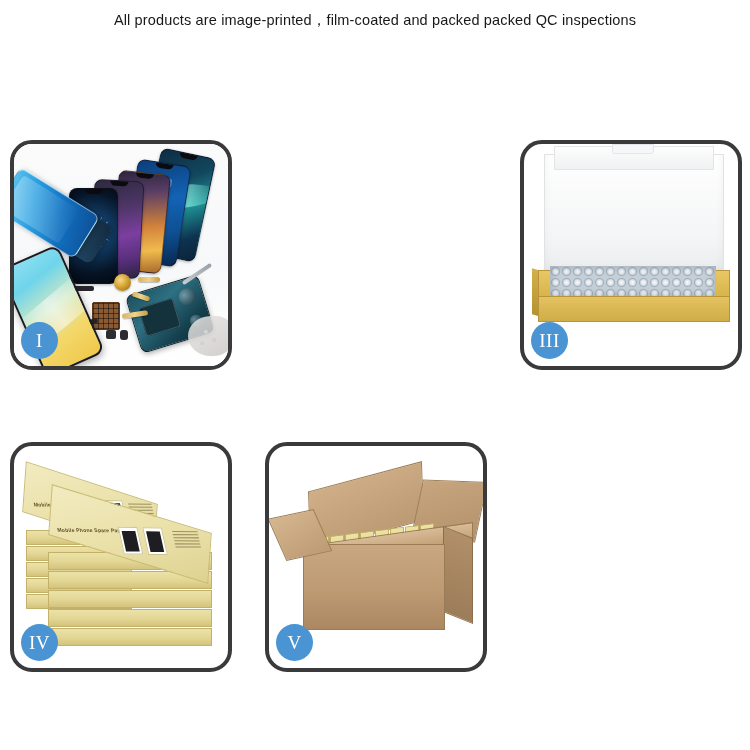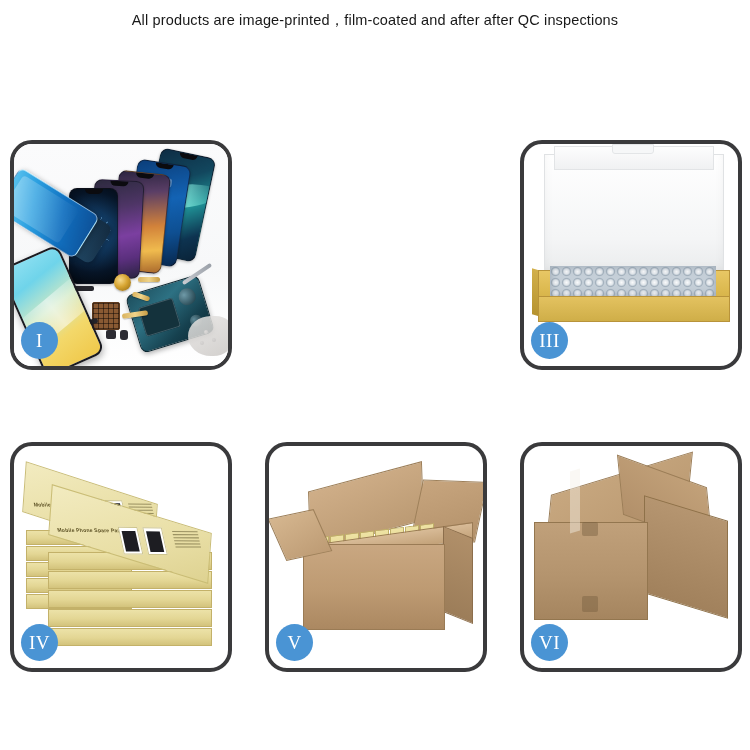--- a/index.html
+++ b/index.html
@@ -444,21 +444,21 @@
     position:absolute;background:rgba(245,240,230,.45);
   }
   .c6-seam{
     position:absolute;background:rgba(120,95,65,.45);
   }
 </style>
 </head>
 <body>
 
 <div class="header">
-  <p class="subtitle">All products are image-printed，film-coated and after after QC inspections</p>
+  <p class="subtitle">All products are image-printed，film-coated and packed packed QC inspections</p>
 </div>
 
 <div class="grid">
 
   <div class="panel r0 c0">
     <div class="stage">
       <div class="p1-bg"></div>
 
       <div class="phone ph-teal">
           <span class="ph-notch"></span>
@@ -589,26 +589,14 @@
           <b style="left:105px;"></b>
       </div>
       <div class="c5-rim"></div>
       <div class="c5-side"></div>
       <div class="c5-body"></div>
       <div class="c5-flap-left"></div>
     </div>
     <div class="badge">V</div>
   </div>
 
-  <div class="panel r1 c2">
-    <div class="stage">
-      <div class="c6-top"></div>
-      <div class="c6-top2"></div>
-      <div class="c6-rightface"></div>
-      <div class="c6-front"></div>
-      <div class="c6-tape" style="left:46px;top:24px;width:10px;height:62px;transform:skewY(-17deg);"></div>
-      <div class="c6-seam" style="left:58px;top:76px;width:16px;height:14px;border-radius:2px;"></div>
-      <div class="c6-seam" style="left:58px;top:150px;width:16px;height:16px;border-radius:2px;"></div>
-    </div>
-    <div class="badge">VI</div>
-  </div>
 
 </div>
 
 </body></html>

